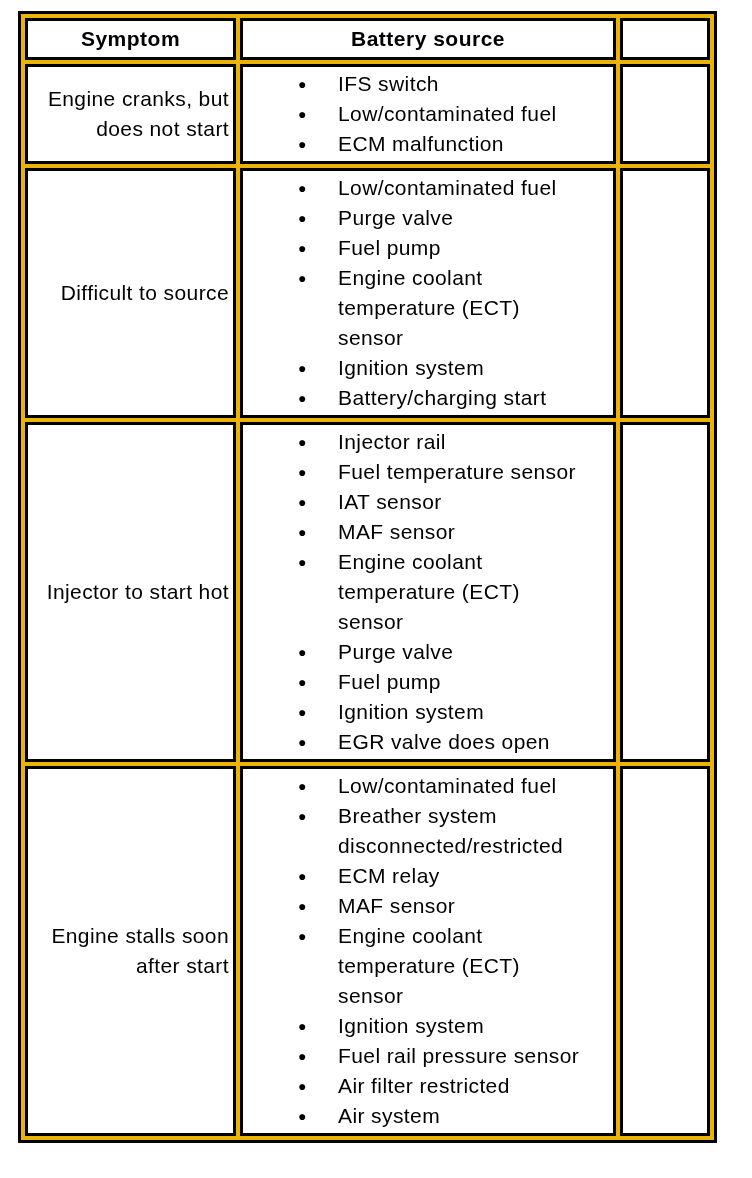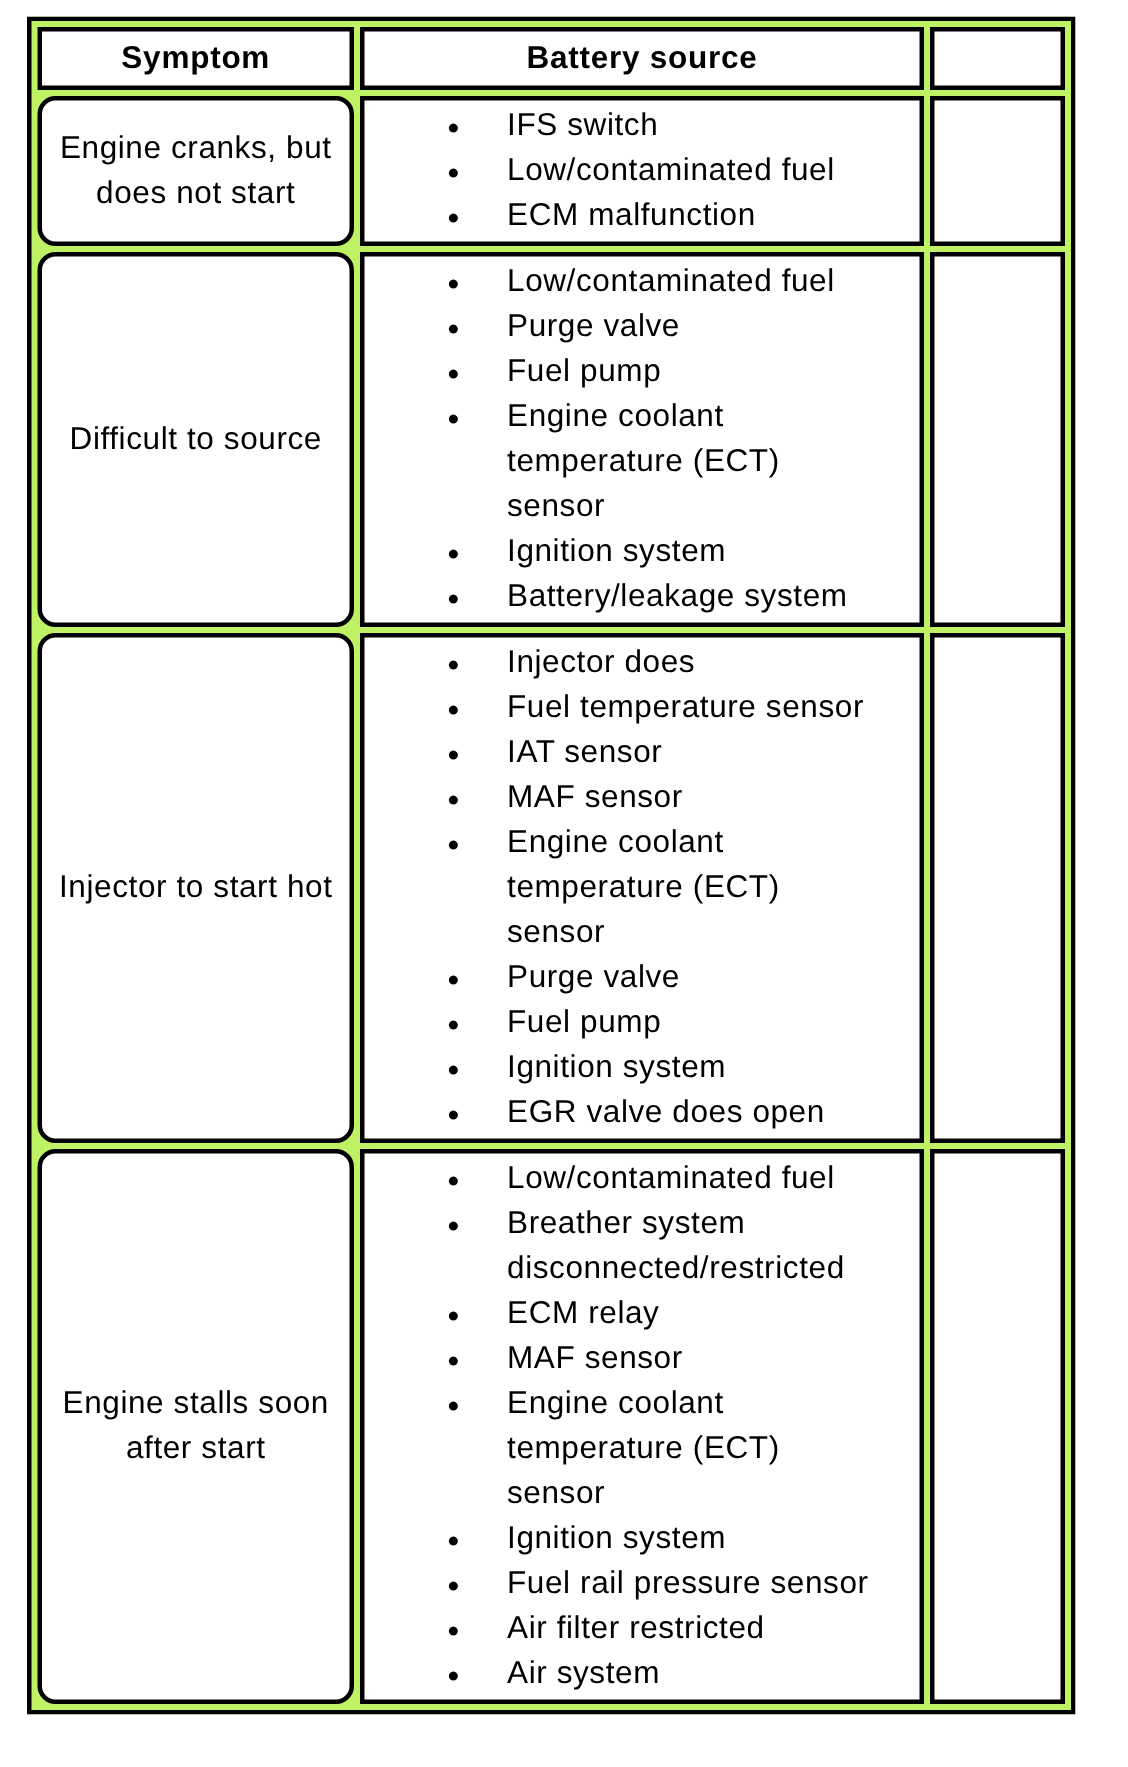--- a/index.html
+++ b/index.html
@@ -21,21 +21,21 @@
     position: absolute;
     left: 18px;
     top: 11px;
     width: 699px;
     overflow: hidden;
   }
   table.sym-table {
     border-collapse: separate;
     border-spacing: 4px;
     border: 3px solid #000000;
-    background: #bef264;
+    background: #eab308;
   }
   th, td {
     border: 3px solid #000000;
     background: #ffffff;
     box-sizing: border-box;
   }
   th {
     height: 42px;
     font-size: 21px;
     font-weight: bold;
@@ -52,22 +52,21 @@
     line-height: 30px;
     letter-spacing: 0.4px;
     vertical-align: middle;
     padding: 2px 0;
   }
   td.sym {
     width: 270px;
     padding-left: 4px;
     padding-right: 4px;
     white-space: pre-line;
-    text-align: center;
-    border-radius: 12px;
+    text-align: right;
   }
   td.src { width: 406px; }
   td.clip { min-width: 90px; }
   ul.source-list {
     margin: 0;
     padding: 0;
     list-style: none;
   }
   ul.source-list li {
     position: relative;
@@ -113,30 +112,30 @@
             <td class="sym">Difficult to source</td>
             <td class="src">
               <ul class="source-list">
                 <li><span class="bullet">●</span><span>Low/contaminated fuel</span></li>
                 <li><span class="bullet">●</span><span>Purge valve</span></li>
                 <li><span class="bullet">●</span><span>Fuel pump</span></li>
                 <li><span class="bullet">●</span><span>Engine coolant
 temperature (ECT)
 sensor</span></li>
                 <li><span class="bullet">●</span><span>Ignition system</span></li>
-                <li><span class="bullet">●</span><span>Battery/leakage system</span></li>
+                <li><span class="bullet">●</span><span>Battery/charging start</span></li>
               </ul>
             </td>
             <td class="clip"></td>
           </tr>
           <tr>
             <td class="sym">Injector to start hot</td>
             <td class="src">
               <ul class="source-list">
-                <li><span class="bullet">●</span><span>Injector does</span></li>
+                <li><span class="bullet">●</span><span>Injector rail</span></li>
                 <li><span class="bullet">●</span><span>Fuel temperature sensor</span></li>
                 <li><span class="bullet">●</span><span>IAT sensor</span></li>
                 <li><span class="bullet">●</span><span>MAF sensor</span></li>
                 <li><span class="bullet">●</span><span>Engine coolant
 temperature (ECT)
 sensor</span></li>
                 <li><span class="bullet">●</span><span>Purge valve</span></li>
                 <li><span class="bullet">●</span><span>Fuel pump</span></li>
                 <li><span class="bullet">●</span><span>Ignition system</span></li>
                 <li><span class="bullet">●</span><span>EGR valve does open</span></li>

